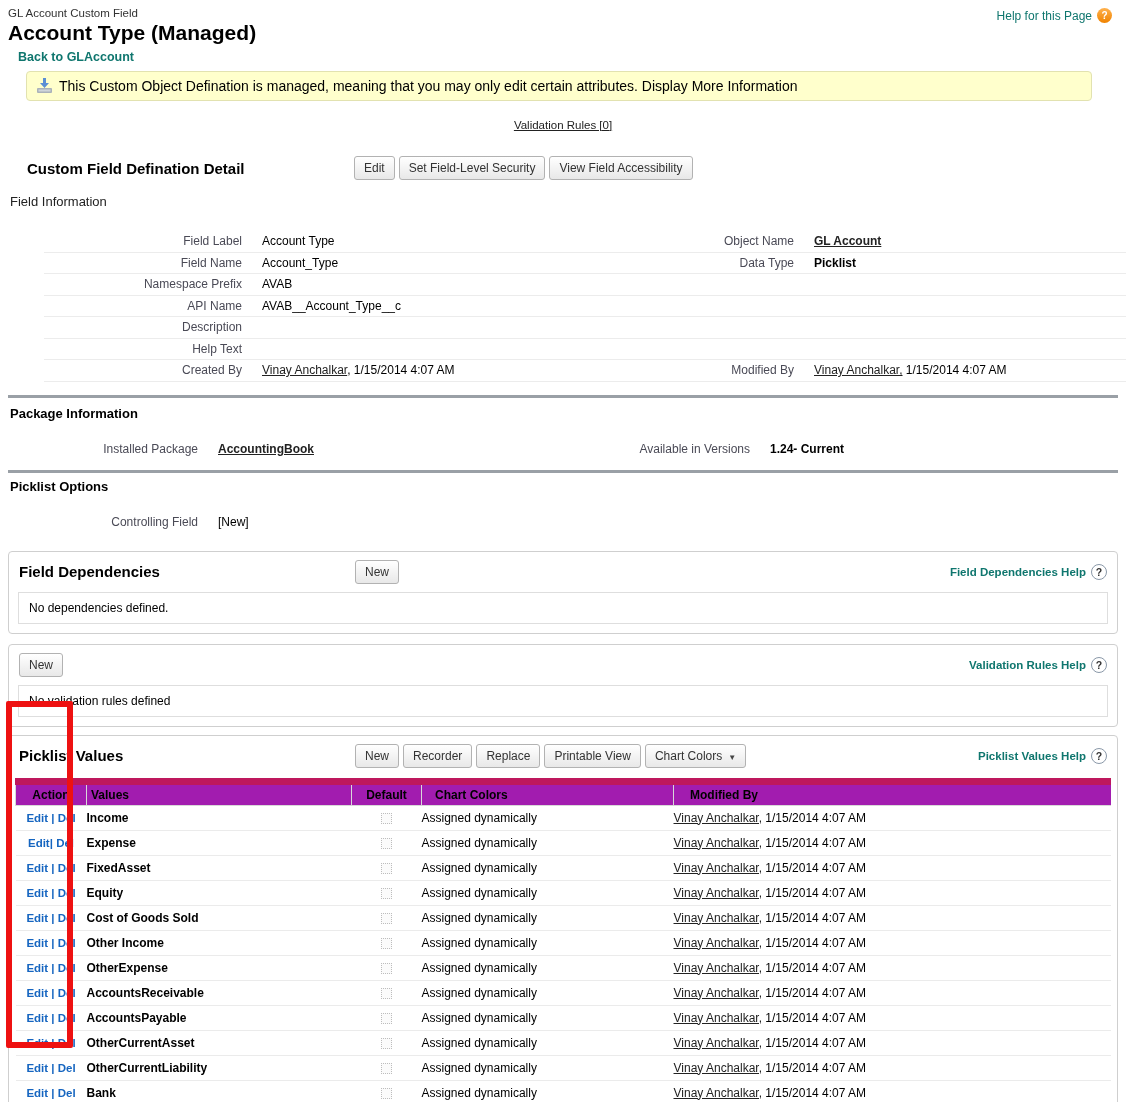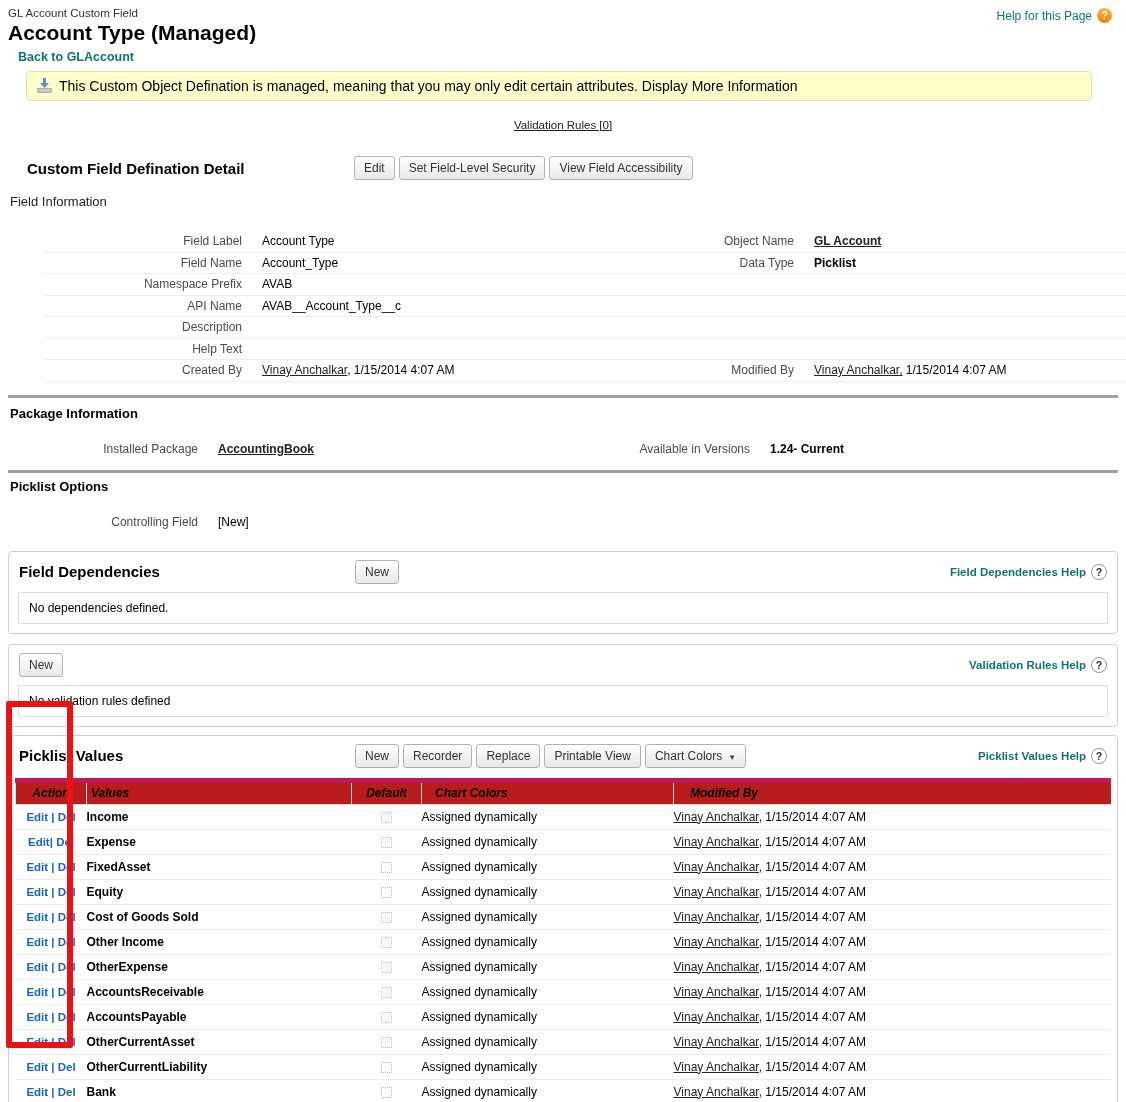--- a/index.html
+++ b/index.html
@@ -69,24 +69,23 @@
   .help-right { margin-left:auto; display:flex; align-items:center; gap:5px; font-size:11.5px; font-weight:bold; }
   .qmark {
     display:inline-block; width:16px; height:16px; border-radius:50%; border:1px solid #8a98a8;
     background:#fff; color:#333; font-size:10.5px; font-weight:bold; text-align:center; line-height:15px;
   }
   .empty-box { margin:0 9px 9px 9px; border:1px solid #dedede; background:#fff; padding:8px 10px; font-size:12px; }
 
   
   table.pv { border-collapse:collapse; width:calc(100% - 12px); margin:2px 6px 6px 6px; table-layout:fixed; }
   .pv th {
-    background:#b91c1c; font-size:12px; font-weight:bold; text-align:left; height:24px;
-    border-top:5px solid #be185d; border-bottom:1px solid #d8d8d8; border-right:1px solid #d8d8d8;
+    background:#a21caf; font-size:12px; font-weight:bold; text-align:left; height:24px;
+    border-top:7px solid #be185d; border-bottom:1px solid #d8d8d8; border-right:1px solid #d8d8d8;
     padding:0 0 0 13px;
-    font-style:italic;
   }
   .pv th:first-child { border-left:1px solid #d8d8d8; text-align:center; padding:0; }
   .pv th:last-child { border-right:none; padding-left:16px; }
   .pv th.th-default { text-align:center; padding:0; }
   .pv td { height:25px; border-bottom:1px solid #ebebeb; font-size:12px; padding:0; vertical-align:middle; }
   .col-action { width:71px; } .col-values { width:265px; } .col-default { width:70px; }
   .col-chart { width:252px; }
   .c-action { text-align:center; white-space:nowrap; }
   .c-action a { color:#1565c0; font-weight:bold; text-decoration:none; font-size:11.5px; }
   .c-action .sep { color:#1565c0; font-weight:bold; font-size:11.5px; white-space:pre; }

